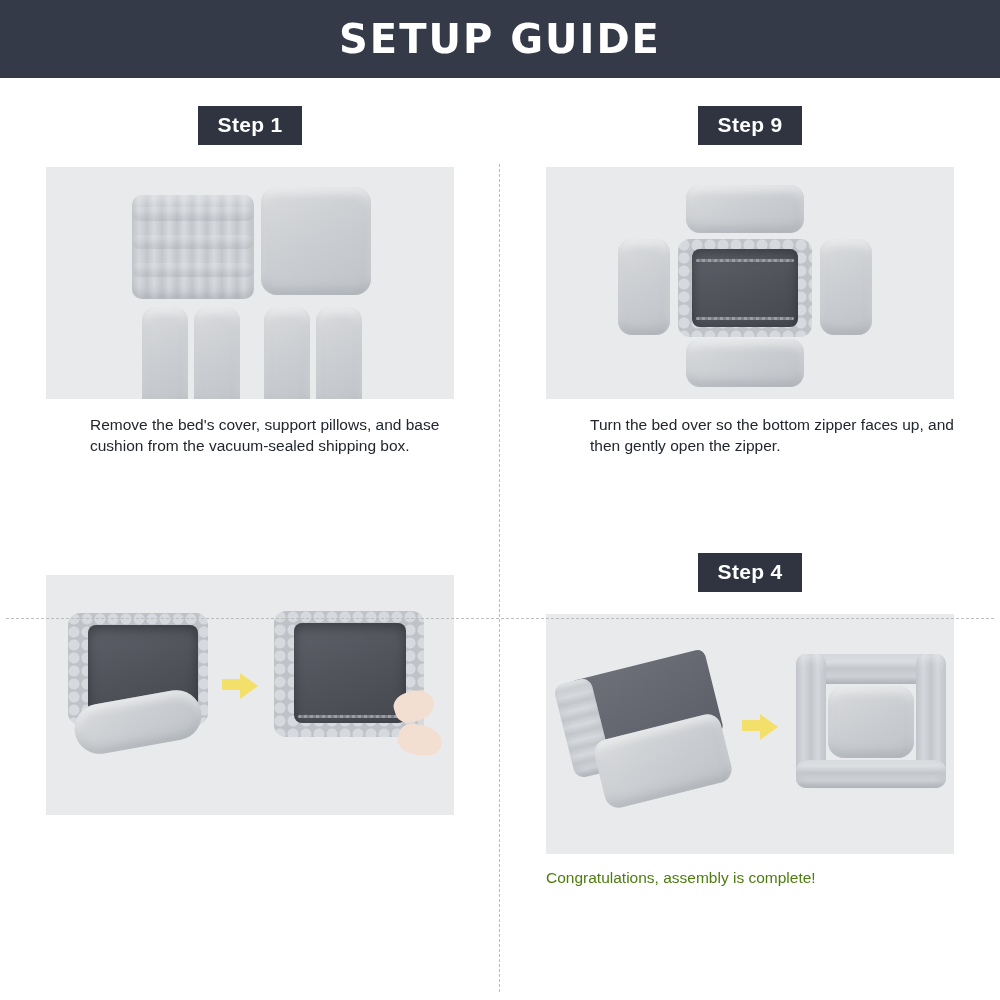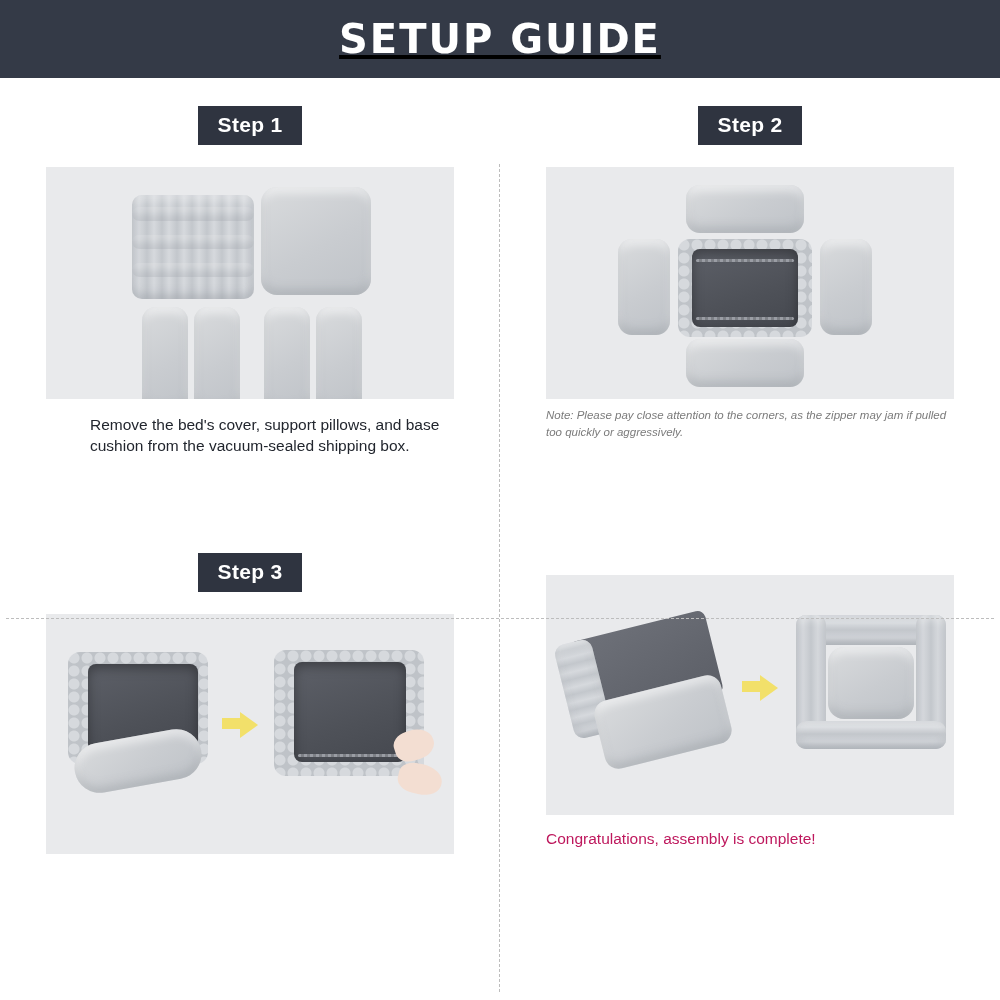--- a/index.html
+++ b/index.html
@@ -19,21 +19,20 @@
     position: relative;
     background: #ffffff;
   }
   
   .header {
     height: 78px;
     background: #343a47;
     display: flex;
     align-items: center;
     justify-content: center;
-    text-decoration: underline;
   }
   .header-title {
     color: #ffffff;
     font-size: 40px;
     font-weight: bold;
     letter-spacing: 2px;
     font-family: "DejaVu Sans", sans-serif;
   }
   
   .grid {
@@ -106,21 +105,21 @@
     margin-top: 8px;
     font-size: 11.5px;
     line-height: 1.45;
     color: #7b7b7b;
     font-style: italic;
   }
   .caption2 {
     margin-top: 14px;
     font-size: 15.5px;
     line-height: 1.35;
-    color: #be185d;
+    color: #4d7c0f;
   }
 
   
   .obj { position: absolute; }
 
   
   .pillow {
     background: linear-gradient(150deg, #d9dbdd 0%, #c9ccd0 55%, #bfc3c8 100%);
     border-radius: 14px;
     box-shadow: inset 0 -6px 10px rgba(140,145,152,0.35),
@@ -214,64 +213,64 @@
         <div class="obj pillow" style="left:96px;top:140px;width:46px;height:105px;"></div>
         <div class="obj pillow" style="left:148px;top:140px;width:46px;height:105px;"></div>
         <div class="obj pillow" style="left:218px;top:140px;width:46px;height:105px;"></div>
         <div class="obj pillow" style="left:270px;top:140px;width:46px;height:105px;"></div>
       </div>
       <div class="caption">Remove the bed's cover, support pillows, and base cushion from the vacuum-sealed shipping box.</div>
     </div>
 
     <div class="cell">
       <div class="badge-row">
-        <div class="badge">Step 2</div>
+        <div class="badge">Step 9</div>
       </div>
       <div class="illus">
 
         <div class="obj pillow" style="left:140px;top:18px;width:118px;height:48px;"></div>
 
         <div class="obj pillow" style="left:140px;top:172px;width:118px;height:48px;"></div>
 
         <div class="obj pillow" style="left:72px;top:72px;width:52px;height:96px;"></div>
 
         <div class="obj pillow" style="left:274px;top:72px;width:52px;height:96px;"></div>
 
         <div class="obj bobble" style="left:132px;top:72px;width:134px;height:98px;"></div>
         <div class="obj dark" style="left:146px;top:82px;width:106px;height:78px;"></div>
         <div class="zipline" style="left:150px;top:92px;width:98px;"></div>
         <div class="zipline" style="left:150px;top:150px;width:98px;"></div>
       </div>
-      <div class="note">Note: Please pay close attention to the corners, as the zipper may jam if pulled too quickly or aggressively.</div>
-    </div>
-
-    <div class="cell">
-      <div class="badge-row">
-        <div class="badge">Step 3</div>
-      </div>
+      <div class="caption">Turn the bed over so the bottom zipper faces up, and then gently open the zipper.</div>
+    </div>
+
+    <div class="cell">
       <div class="illus tall">
 
         <div class="obj bobble" style="left:22px;top:38px;width:140px;height:112px;"></div>
         <div class="obj dark" style="left:42px;top:50px;width:110px;height:88px;"></div>
         <div class="obj pillow" style="left:28px;top:122px;width:128px;height:50px;border-radius:26px;transform:rotate(-10deg);"></div>
 
         <div class="arrow-stem" style="left:176px;top:104px;width:20px;"></div>
         <div class="arrow" style="left:194px;top:98px;"></div>
 
         <div class="obj bobble" style="left:228px;top:36px;width:150px;height:126px;"></div>
         <div class="obj dark" style="left:248px;top:48px;width:112px;height:100px;"></div>
         <div class="zipline" style="left:252px;top:140px;width:104px;"></div>
 
         <div class="hand" style="left:348px;top:116px;width:40px;height:30px;transform:rotate(-18deg);"></div>
         <div class="hand" style="left:352px;top:150px;width:44px;height:30px;transform:rotate(12deg);"></div>
       </div>
       <div class="note"></div>
     </div>
 
     <div class="cell">
+      <div class="badge-row">
+        <div class="badge">Step 4</div>
+      </div>
       <div class="illus tall">
 
         <div class="obj darklite" style="left:30px;top:50px;width:140px;height:86px;transform:rotate(-14deg);"></div>
         <div class="obj ribbed h" style="left:18px;top:66px;width:38px;height:96px;transform:rotate(-14deg);"></div>
         <div class="obj pillow" style="left:52px;top:112px;width:130px;height:70px;transform:rotate(-14deg);"></div>
 
         <div class="arrow-stem" style="left:196px;top:106px;width:20px;"></div>
         <div class="arrow" style="left:214px;top:100px;"></div>
 
         <div class="obj ribbed h" style="left:250px;top:40px;width:150px;height:30px;"></div>

